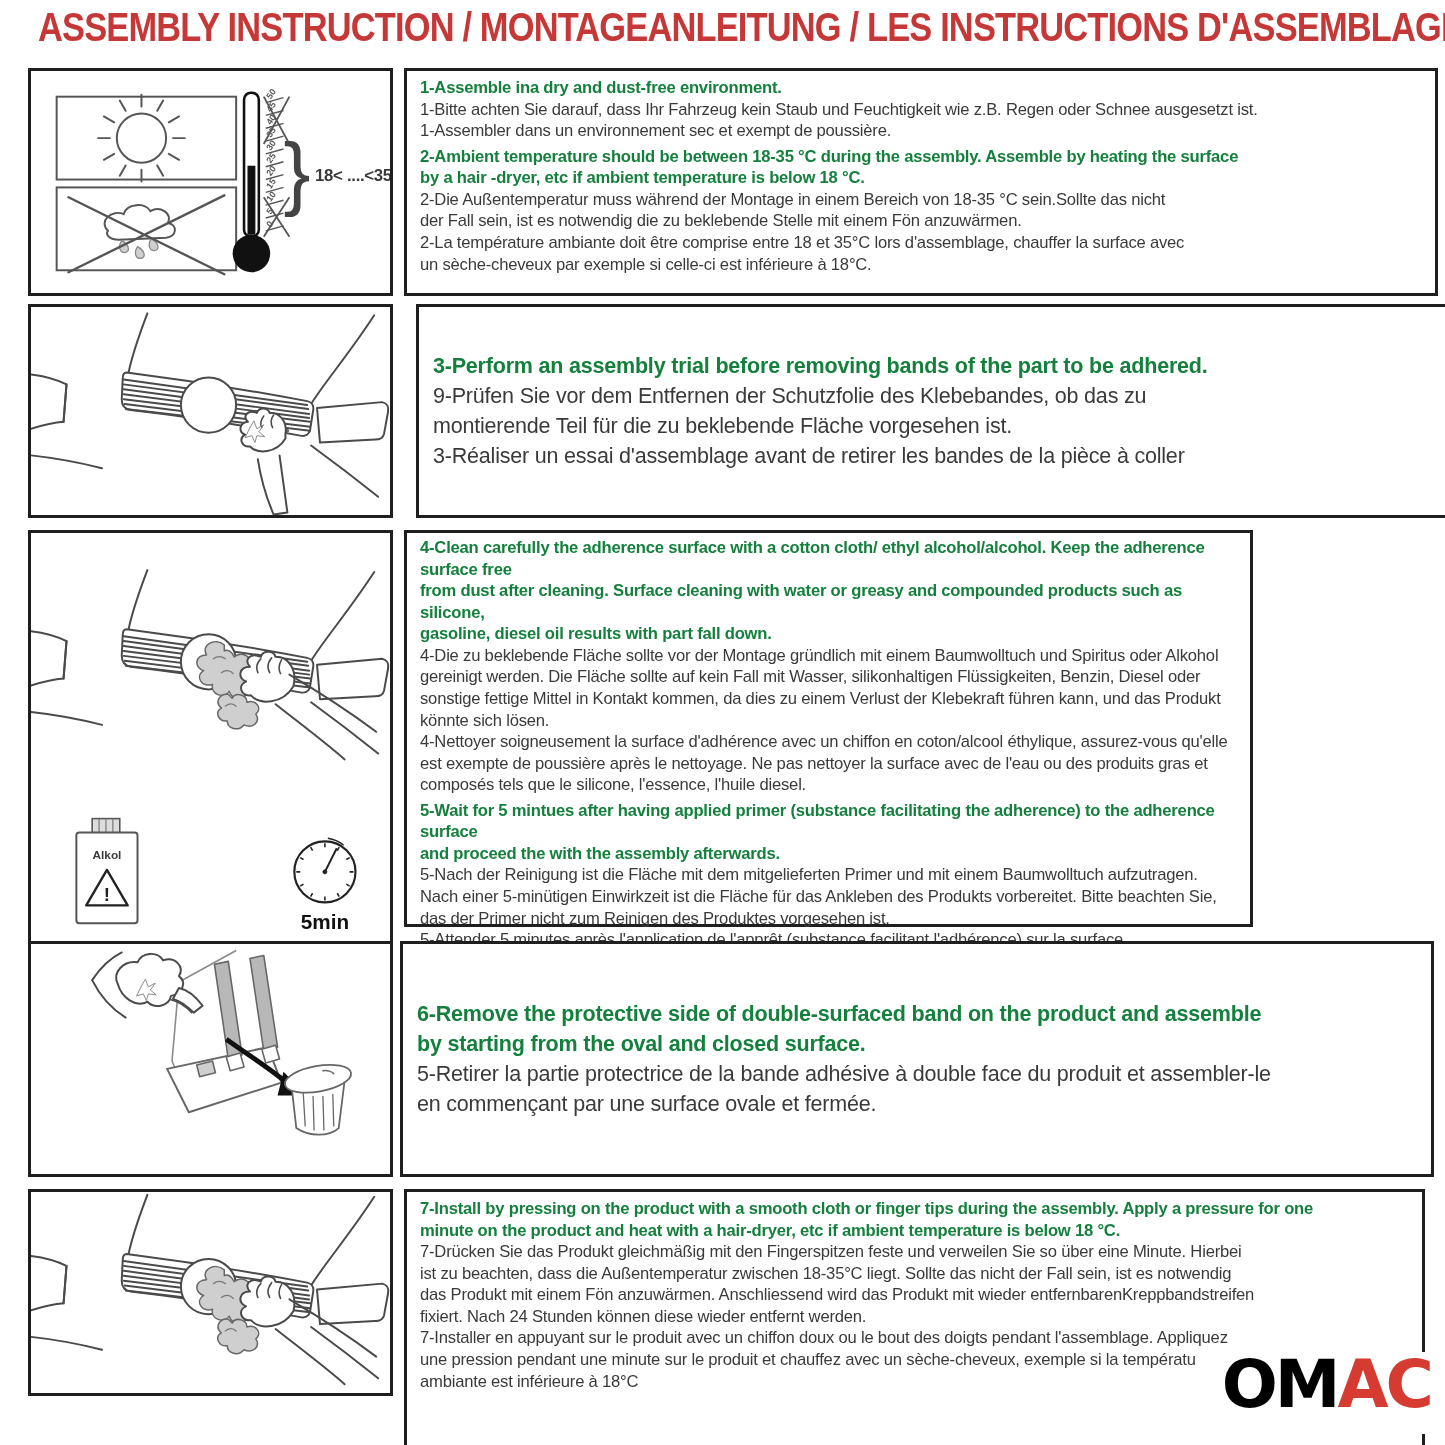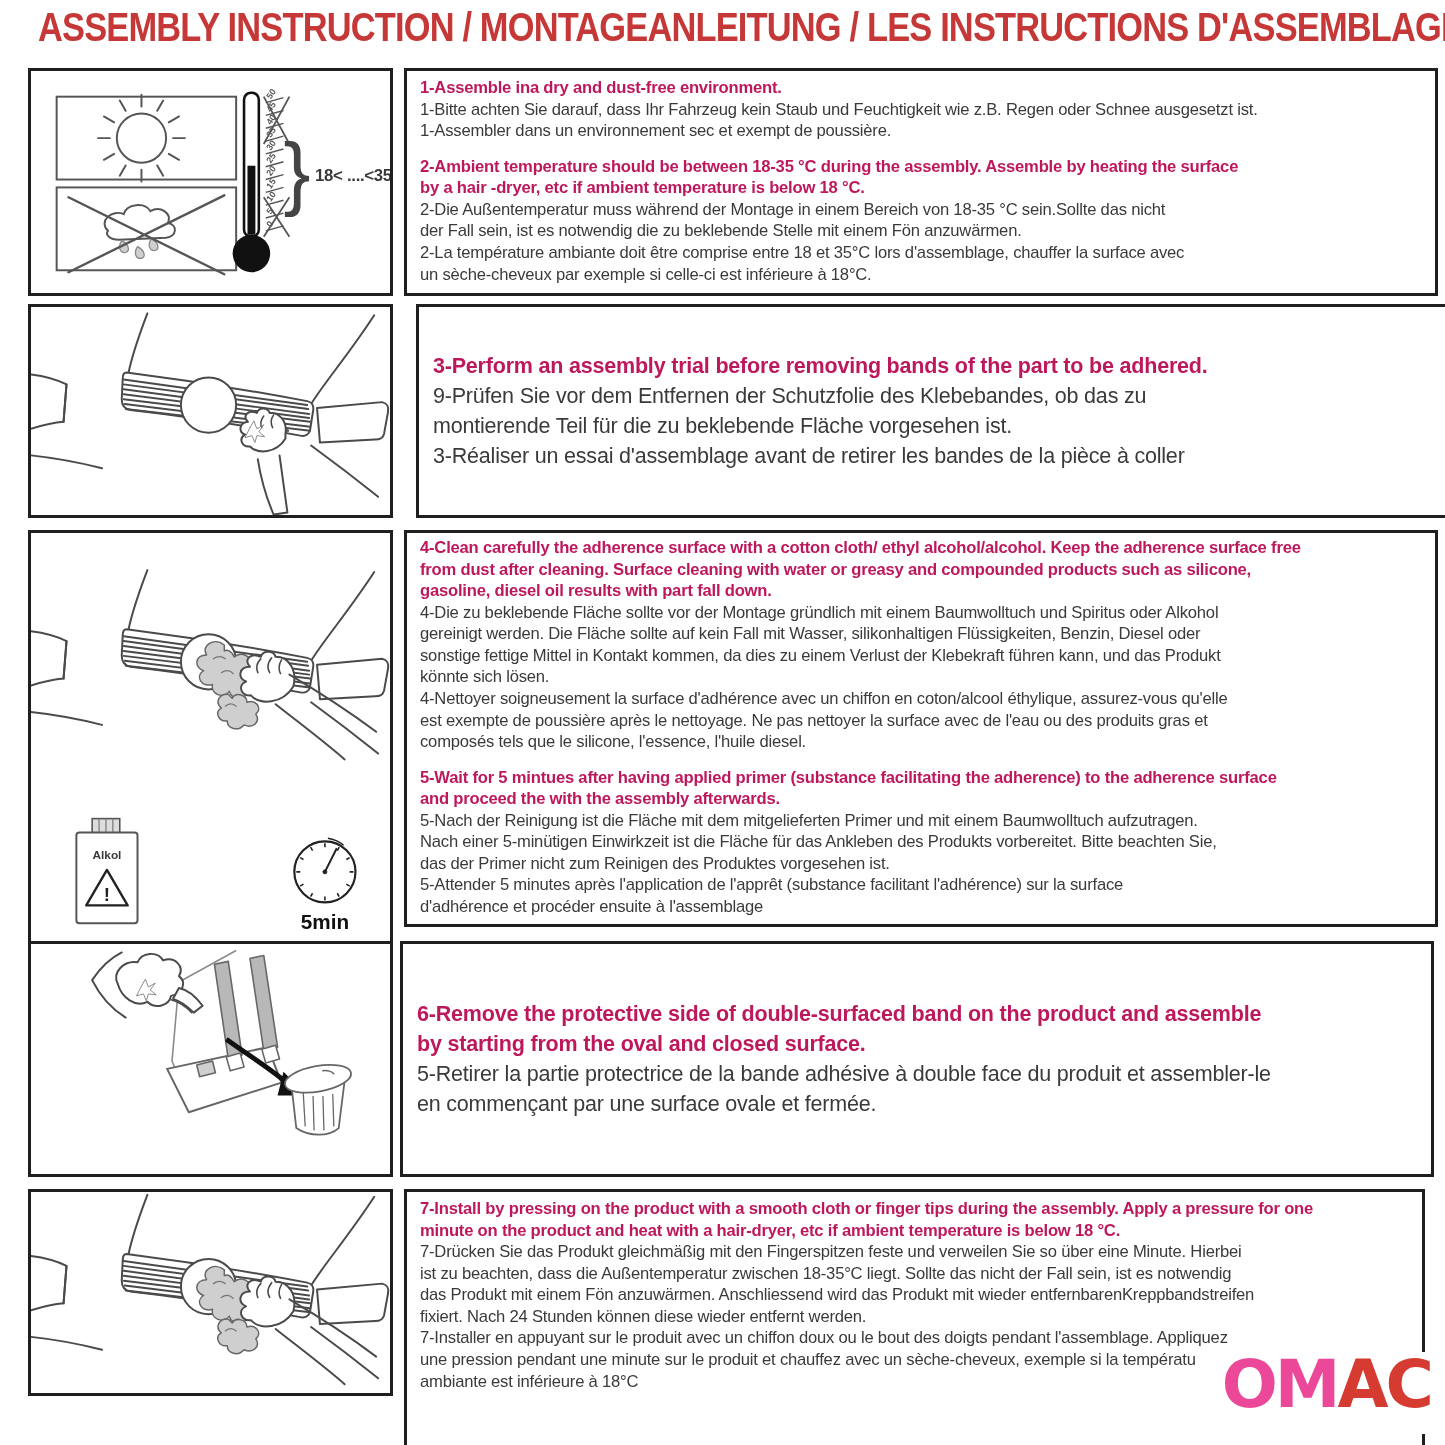--- a/index.html
+++ b/index.html
@@ -7,27 +7,27 @@
         font-family:"Liberation Sans",sans-serif;color:#222;}
   .title{position:absolute;left:38px;top:4px;font-size:41px;font-weight:800;
          letter-spacing:-1px;color:var(--title_red,#c53837);white-space:nowrap;
          transform:scaleX(.84);transform-origin:left center;}
   .box{position:absolute;background:#fff;border:3px solid #1f1f1f;box-sizing:border-box;}
   .rtext{display:flex;flex-direction:column;padding:6px 8px 0 13px;}
   .rtext.center{justify-content:center;padding-top:0;margin-left:12px;}
   p{margin:0;}
   .s{font-size:16.6px;line-height:1.3;letter-spacing:-.2px;white-space:pre-line;color:#3a3a3a;}
   .l{font-size:21.5px;line-height:1.4;letter-spacing:-.2px;white-space:pre-line;color:#3a3a3a;}
-  .b{font-weight:700;color:#be185d;}
-  .gap{margin-top:14px;}
+  .b{font-weight:700;color:#15803d;}
+  .gap{margin-top:4px;}
   .ill{display:block;width:100%;height:100%;}
   .logo{position:absolute;right:10px;top:1352px;background:#fff;padding:0 4px 16px 26px;
         font-family:"DejaVu Sans",sans-serif;font-weight:900;font-size:66px;
         letter-spacing:-3px;line-height:1;white-space:nowrap;}
-  .logo .lb{color:#ec4899;}
+  .logo .lb{color:#000000;}
   .logo .lr{color:var(--logo_red,#d63b31);}
   text{font-family:"Liberation Sans",sans-serif;}
 </style>
 </head>
 <body>
 
 <div class="page">
 
   <div class="title">ASSEMBLY INSTRUCTION / MONTAGEANLEITUNG / LES INSTRUCTIONS D'ASSEMBLAGE</div>
 
@@ -153,21 +153,21 @@
         <circle cx="298" cy="316" r="31" stroke-width="2.2" fill="#fff"></circle>
         <path d="M298,291 L298,287 M310.5,294.4 L312.5,290.9 M319.7,303.5 L323.1,301.5 M323,316 L327,316 M319.7,328.5 L323.1,330.5 M310.5,337.7 L312.5,341.1 M298,341 L298,345 M285.5,337.7 L283.5,341.1 M276.3,328.5 L272.9,330.5 M273,316 L269,316 M276.3,303.5 L272.9,301.5 M285.5,294.4 L283.5,290.9" stroke-width="1.6"></path>
         <path d="M298,316 L310,292" stroke-width="2"></path>
         <circle cx="298" cy="316" r="2" fill="#222"></circle>
         <path d="M301,282 A34,34 0 0 1 317,289" stroke-width="1.5"></path>
       </g>
       <text x="298" y="374" text-anchor="middle" font-size="21" font-weight="600" fill="#111">5min</text>
     </svg>
   </div>
 
-  <div class="box rtext" style="left:404px;top:530px;width:1034px;height:397px;padding-top:4px;">
+  <div class="box rtext" style="left:404px;top:530px;width:849px;height:397px;padding-top:4px;">
     <p class="s b">4-Clean carefully the adherence surface with a cotton cloth/ ethyl alcohol/alcohol. Keep the adherence surface free
 from dust after cleaning. Surface cleaning with water or greasy and compounded products such as silicone,
 gasoline, diesel oil results with part fall down.</p>
     <p class="s">4-Die zu beklebende Fläche sollte vor der Montage gründlich mit einem Baumwolltuch und Spiritus oder Alkohol
 gereinigt werden. Die Fläche sollte auf kein Fall mit Wasser, silikonhaltigen Flüssigkeiten, Benzin, Diesel oder
 sonstige fettige Mittel in Kontakt kommen, da dies zu einem Verlust der Klebekraft führen kann, und das Produkt
 könnte sich lösen.</p>
     <p class="s">4-Nettoyer soigneusement la surface d'adhérence avec un chiffon en coton/alcool éthylique, assurez-vous qu'elle
 est exempte de poussière après le nettoyage. Ne pas nettoyer la surface avec de l'eau ou des produits gras et
 composés tels que le silicone, l'essence, l'huile diesel.</p>

